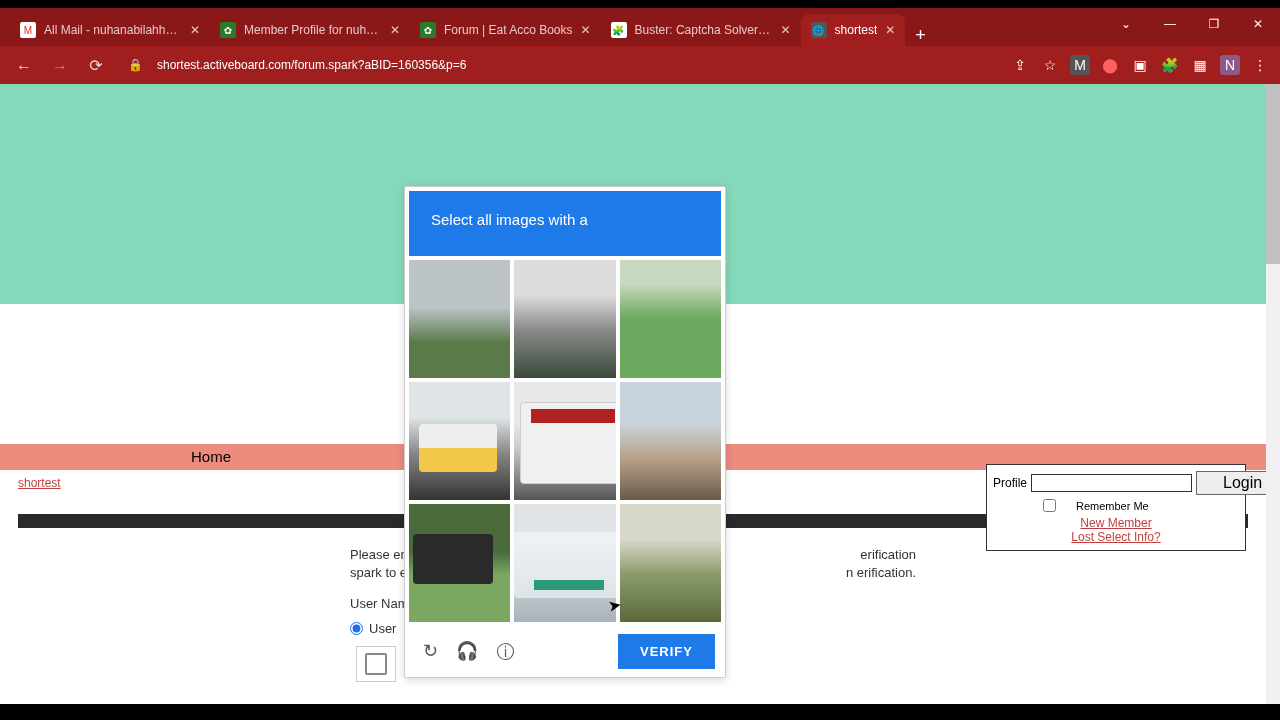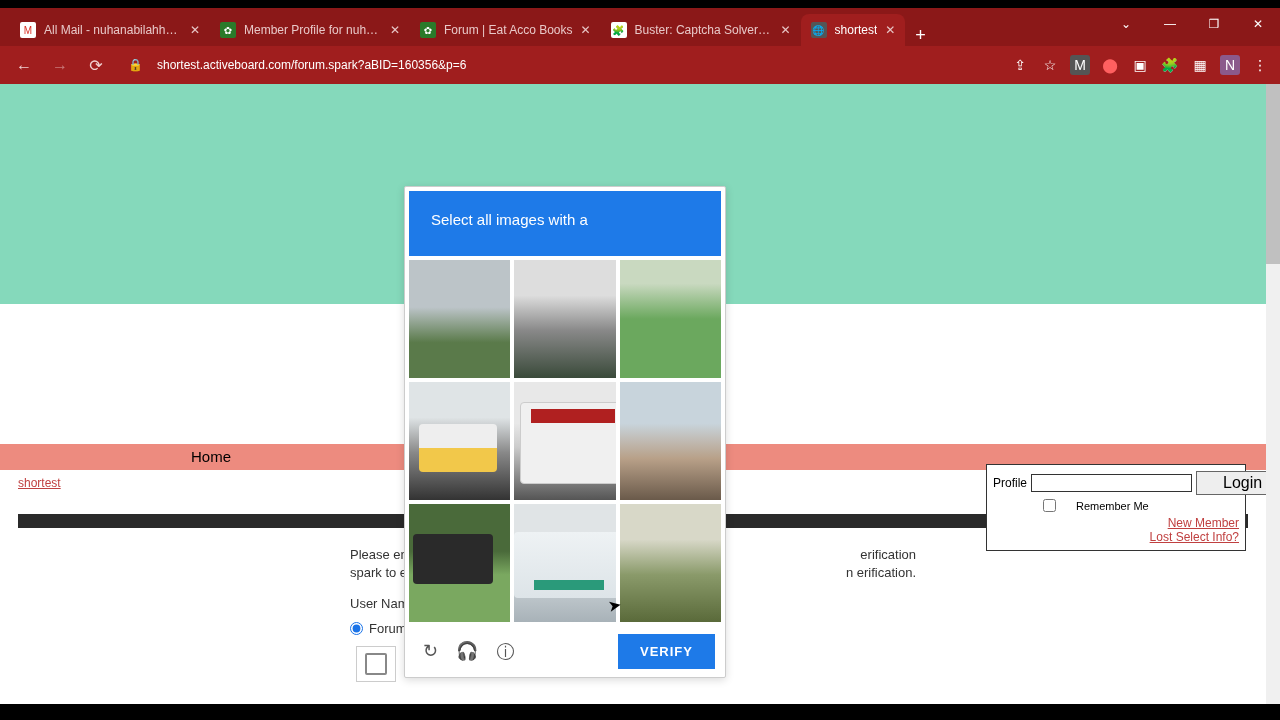--- a/index.html
+++ b/index.html
@@ -26,21 +26,21 @@
 .banner{height:220px;background:#85d9bb}
 .page-body{position:relative}
 .login-panel{position:absolute;right:20px;top:20px;width:260px;border:1px solid #333;font-size:12px}
 .login-header{background:#3a3426;color:#f5e8b0;text-align:center;padding:3px;font-weight:bold;font-size:13px}
 .login-body{padding:6px;background:#fff}
 .login-row{display:flex;align-items:center;margin-bottom:4px;gap:4px}
 .login-row label{width:62px;font-size:12px}
 .login-row input[type=text],.login-row input[type=password]{flex:1;border:1px solid #333;height:18px;padding:0 2px;font-size:12px}
 .login-btn{border:1px solid #666;background:#eee;padding:2px 26px;font-size:16px;cursor:pointer}
 .login-remember{display:flex;align-items:flex-end;gap:20px;margin:4px 0 4px 50px;font-size:11px}
-.login-links{text-align:right;font-size:12px}
+.login-links{text-align:center;font-size:12px}
 .login-links a{color:#c04040;text-decoration:underline;display:block}
 .nav-menu{height:26px;background:#ed8b7f;display:flex;margin-top:140px}
 .nav-item{flex:1;text-align:center;color:#000000;font-size:15px;line-height:26px;cursor:pointer}
 .breadcrumb{padding:6px 18px;font-size:12px}
 .breadcrumb a{color:#c04040;text-decoration:underline}
 .dark-bar{height:14px;background:#2a2a2a;margin:18px}
 .form-area{padding:0 350px;font-size:13px;color:#333}
 .form-text{margin-bottom:14px;line-height:1.4}
 .form-label{margin-bottom:10px}
 .radio-row{display:flex;align-items:center;gap:6px;margin-bottom:10px}
@@ -163,21 +163,21 @@
     </div>
 
     <div class="breadcrumb"><a href="#">shortest</a></div>
     <div class="dark-bar"></div>
 
     <div class="form-area">
       <div class="form-text"><span>Please en</span><span style="float:right">erification</span><br><span>spark to e</span><span style="float:right">n erification.</span></div>
       <div class="form-label">User Nam</div>
       <div class="radio-row">
           <input type="radio" checked="" style="">
-          <span>Forum</span>
+          <span>User</span>
         </div>
       <div class="captcha-box">
           <div class="cb"></div>
         </div>
     </div>
   </div>
 </div>
 
 <div class="scrollbar">
     <div class="scrollthumb"></div>

